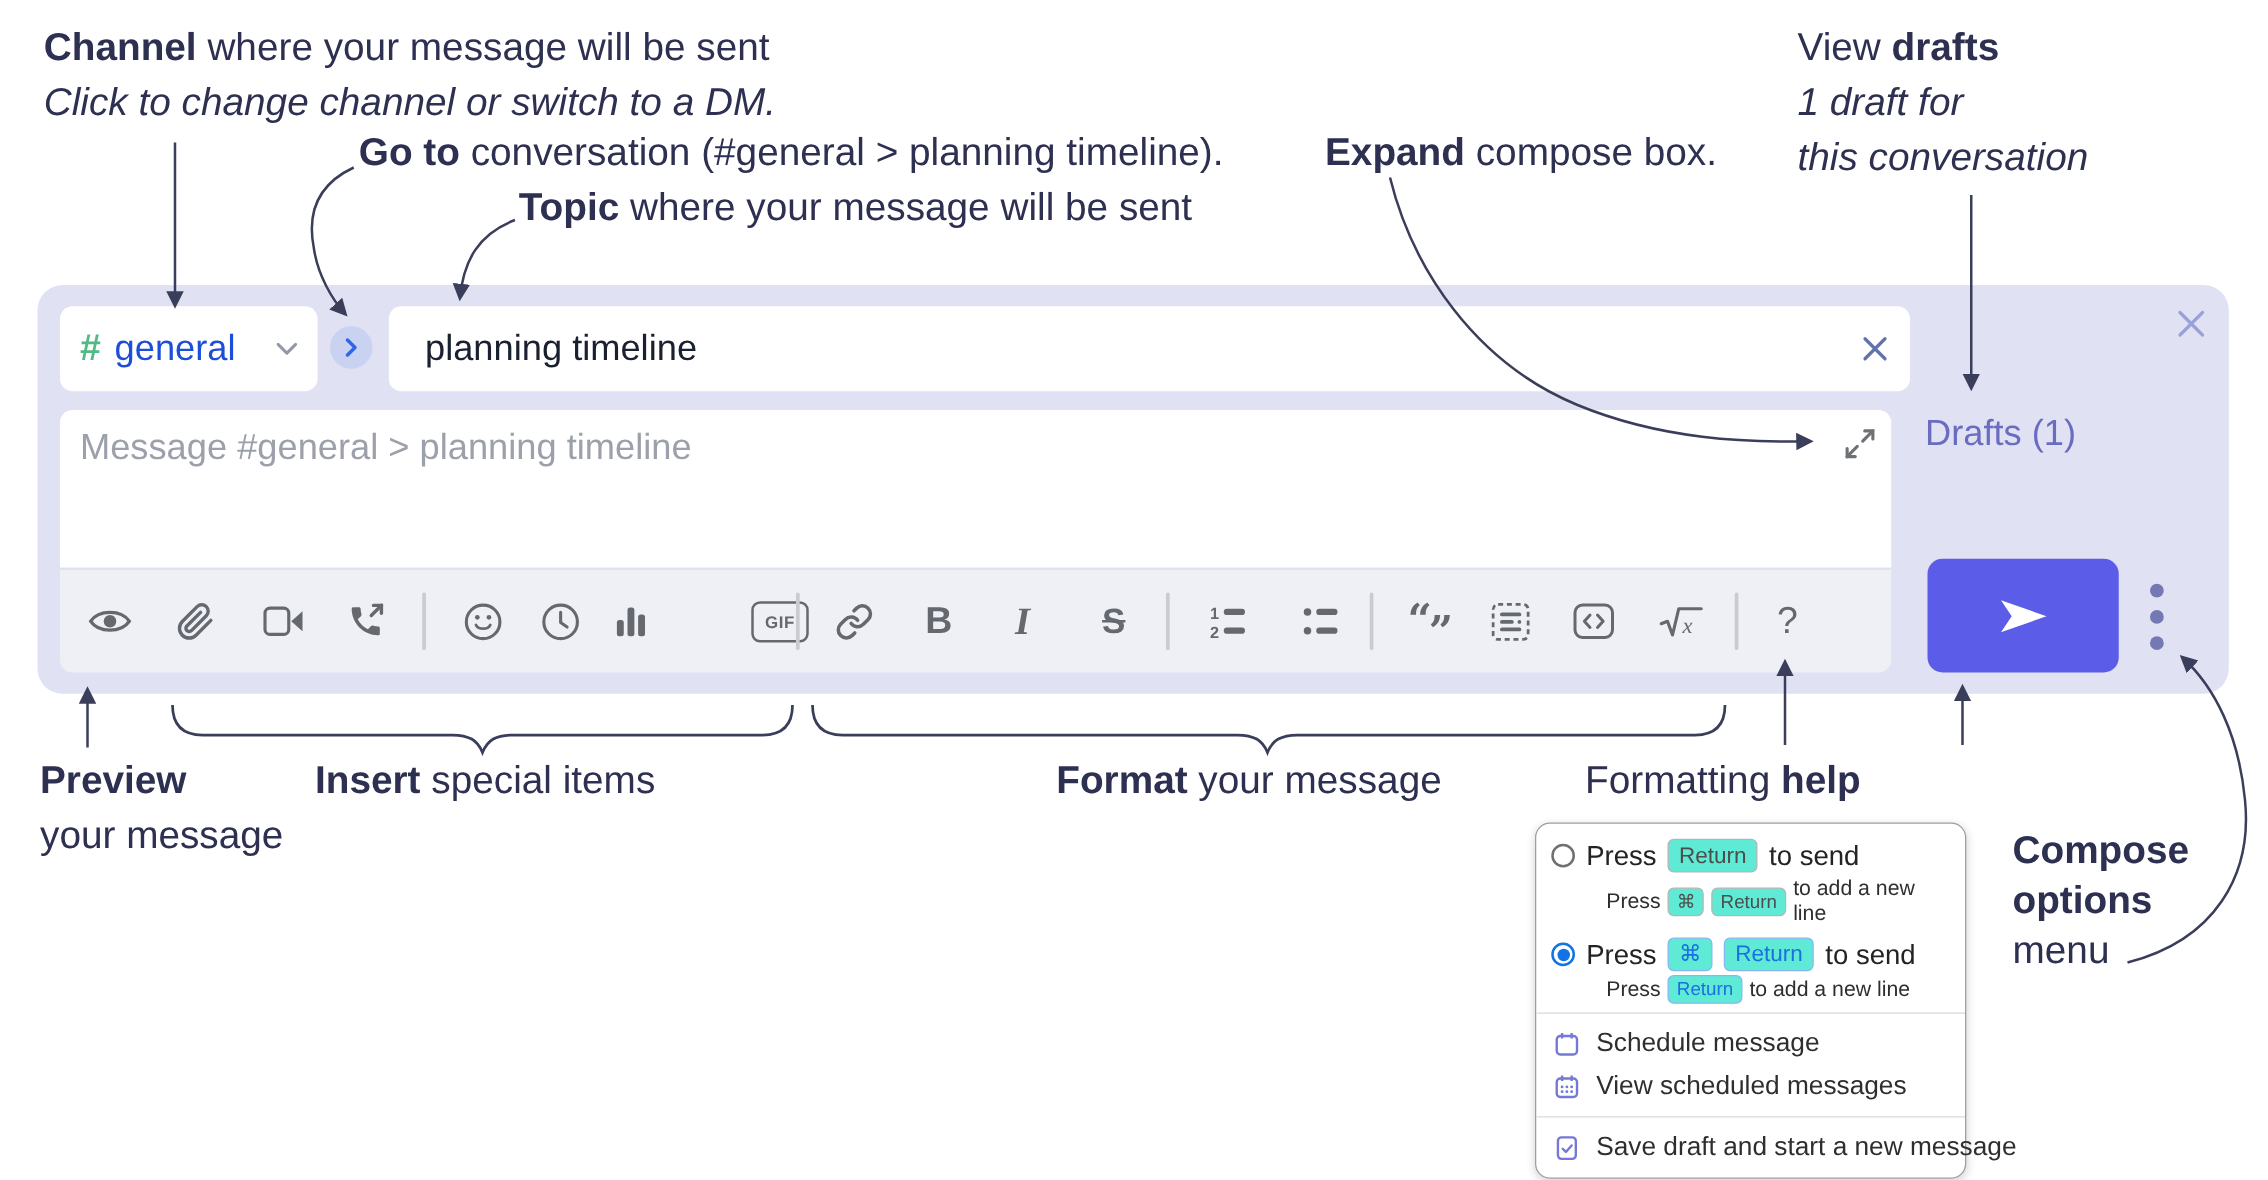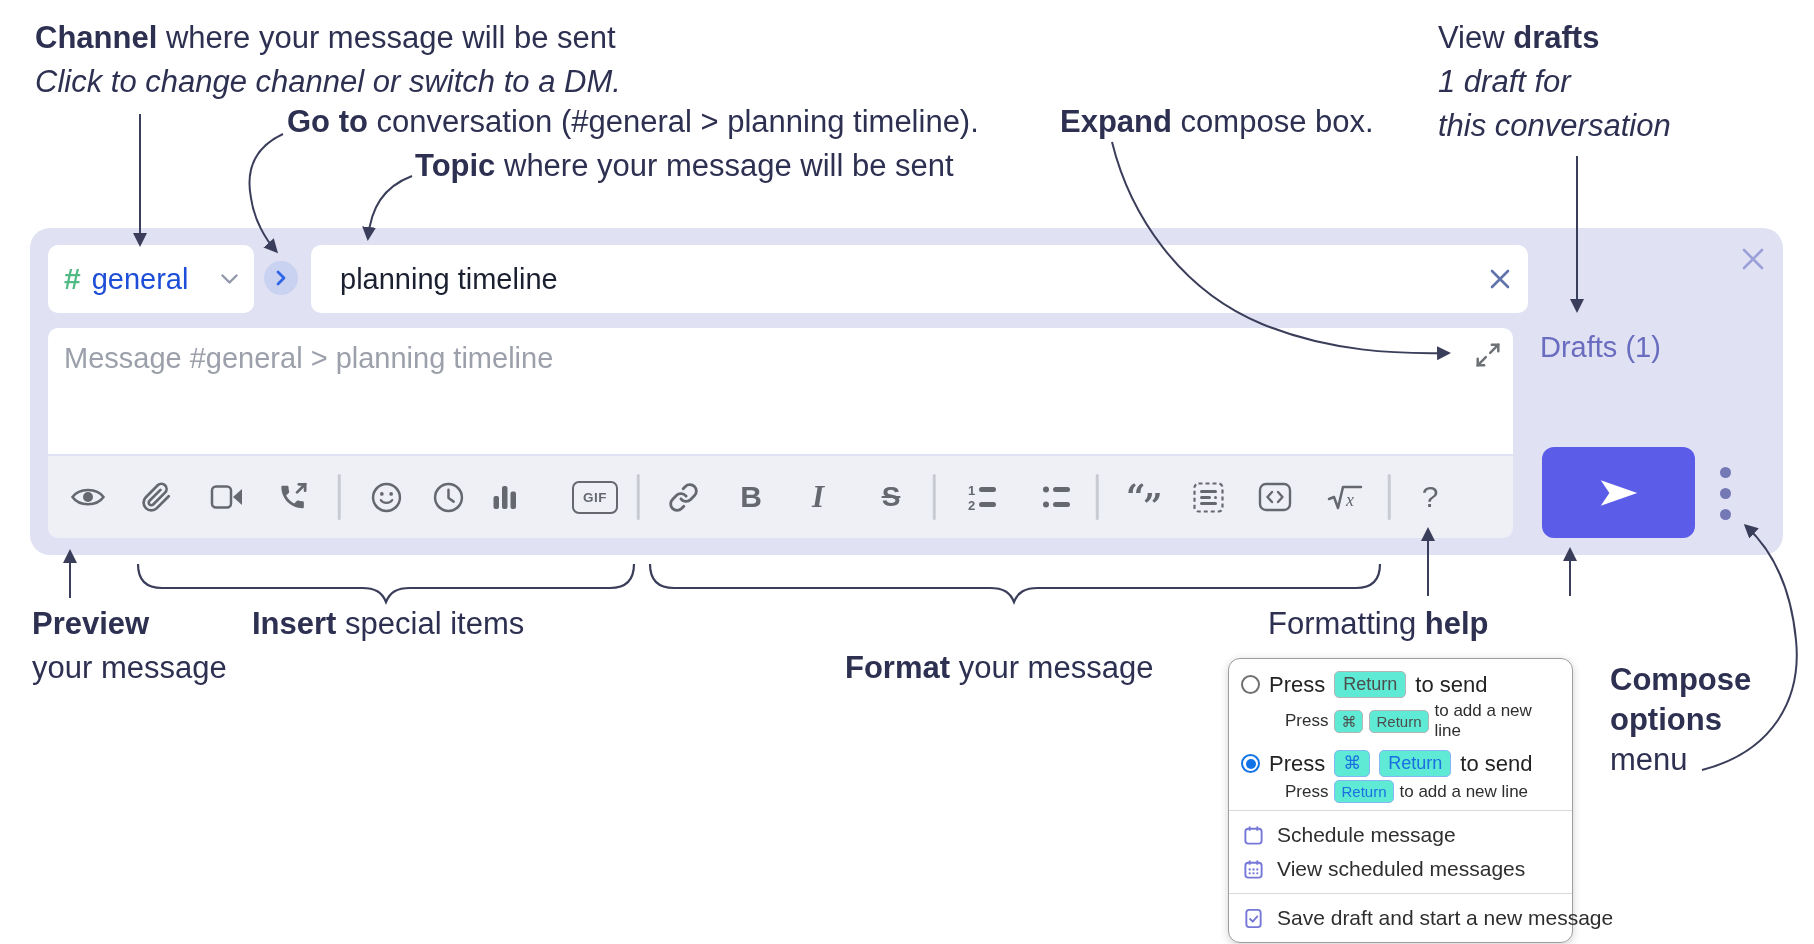--- a/index.html
+++ b/index.html
@@ -9,21 +9,21 @@
   .ann b{font-weight:700;}
   .ann .it{font-style:italic;}
   
   .ann-channel{left:35px;top:16px;}
   .ann-goto{left:287px;top:100px;}
   .ann-topic{left:415px;top:144px;}
   .ann-expand{left:1060px;top:100px;}
   .ann-drafts{left:1438px;top:16px;}
   .ann-preview{left:32px;top:602px;}
   .ann-insert{left:252px;top:602px;}
-  .ann-format{left:845px;top:602px;margin-top:44px;}
+  .ann-format{left:845px;top:602px;}
   .ann-help{left:1268px;top:602px;}
   .ann-send{left:1520px;top:602px;}
   .ann-compose-options{left:1610px;top:660px;line-height:40px;}
 
   
   #compose{position:absolute;left:30px;top:228px;width:1753px;height:327px;background:#e0e2f3;border-radius:20px;}
   .whitebox{background:#fff;border-radius:10px;position:absolute;}
   #channel-selector{left:18px;top:17px;width:206px;height:68px;display:flex;align-items:center;padding:0 16px;box-sizing:border-box;cursor:pointer;}
   #channel-selector .hash{font-size:30px;font-weight:700;color:#52bb85;}
   #channel-selector .chname{font-size:29px;color:#1d4ed8;margin-left:11px;}
@@ -213,21 +213,21 @@
       </span>
       <span class="tb" style="left:456px">
         <svg width="29" height="29" viewBox="0 0 29 29">
             <g fill="#65686f">
               <rect x="3.5" y="13" width="5.5" height="13" rx="2"></rect>
               <rect x="12" y="3" width="5.5" height="23" rx="2"></rect>
               <rect x="20.5" y="8.5" width="5.5" height="17.5" rx="2"></rect>
             </g>
           </svg>
       </span>
-      <span class="tb" style="left:547px">
+      <span class="tb" style="left:576px">
         <span class="gifbox">GIF</span>
       </span>
       <span class="tb-div" style="left:590px"></span>
 
       <span class="tb" style="left:635px">
         <svg width="31" height="31" viewBox="0 0 24 24">
             <g fill="none" stroke="#65686f" stroke-width="2.2" stroke-linecap="round" stroke-linejoin="round">
               <path d="M10 13a5 5 0 0 0 7.54.54l3-3a5 5 0 0 0-7.07-7.07l-1.72 1.71"></path>
               <path d="M14 11a5 5 0 0 0-7.54-.54l-3 3a5 5 0 0 0 7.07 7.07l1.71-1.71"></path>
             </g>

